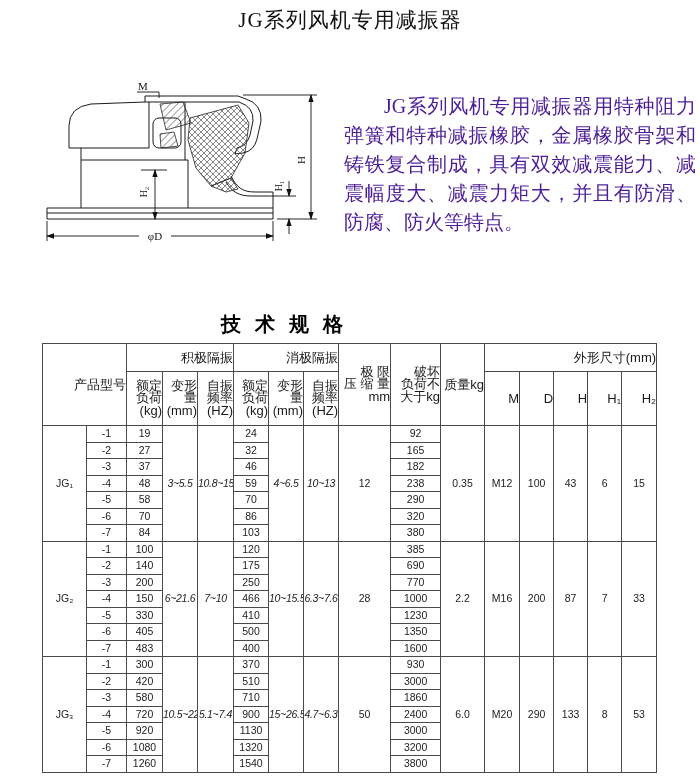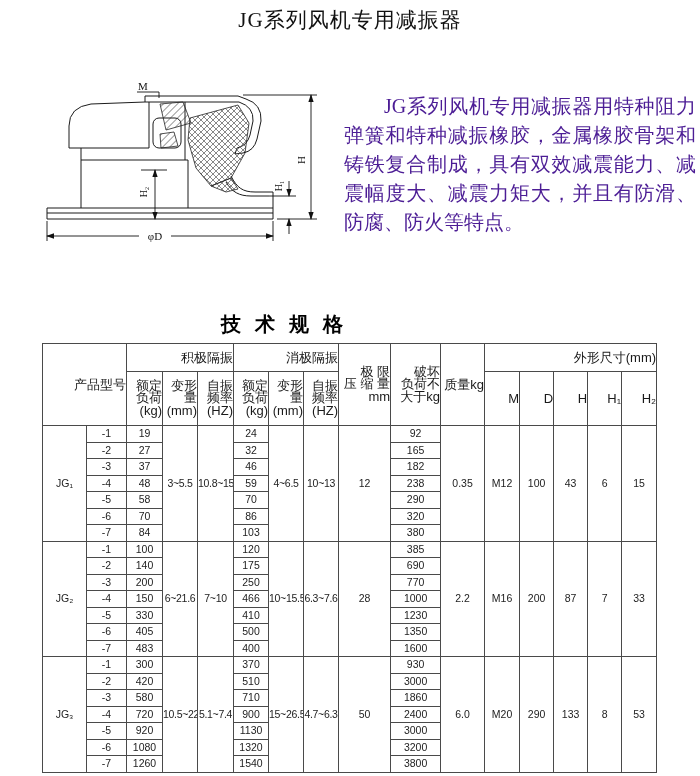--- a/index.html
+++ b/index.html
@@ -33,21 +33,21 @@
     border:1px solid #4a4a4a; text-align:center; vertical-align:middle;
     padding:0; font-size:10.5px; color:#222; overflow:hidden;
   }
   tr.h1 { height:28px; }
   tr.h2 { height:54px;margin-left:47px; }
   tr.h1 td, tr.h2 td { font-size:13px; color:#1a1a1a;text-align:right; }
   td.pre { white-space:pre-line; line-height:12.5px; font-size:10.5px; }
   tbody tr { height:16.5px; }
   tbody td { line-height:15px; }
   td.model { font-size:11px; }
-  td.rng { font-size:8.5px; letter-spacing:-0.3px; white-space:nowrap; }
+  td.rng { font-size:8.5px; letter-spacing:-0.3px; white-space:nowrap;font-style:italic; }
   .gtop td { border-top:1.5px solid #333; }
   table.spec { border:1.5px solid #333; }
   svg text { font-family:"Liberation Serif", serif; fill:#111; }
 </style>
 </head>
 <body>
 
 <div class="page">
 
   <div class="doc-title">JG系列风机专用减振器</div>

